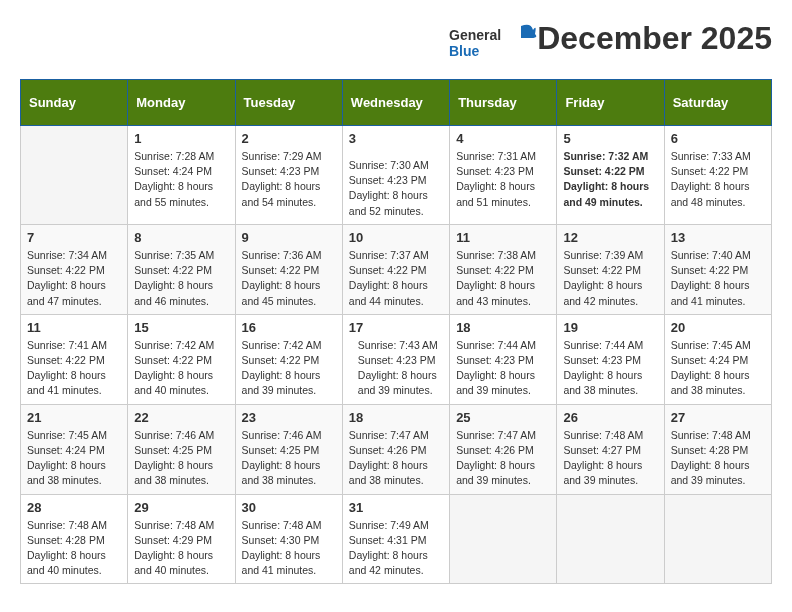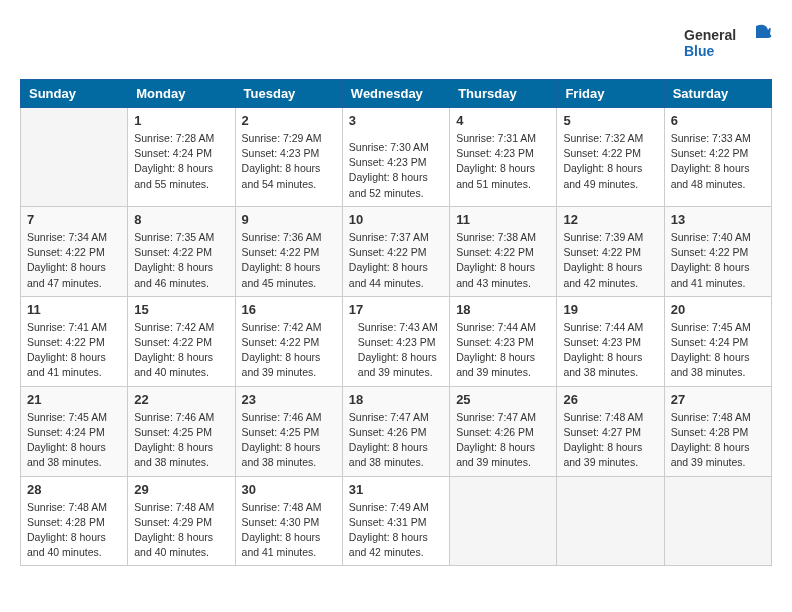--- a/index.html
+++ b/index.html
@@ -31,23 +31,23 @@
     .location {
       font-size: 16px;
       color: #333;
     }
     .calendar {
       width: 100%;
       border-collapse: collapse;
       border: 1px solid #ccc;
     }
     .calendar th {
-      background-color: #0369a1;
+      background-color: #4d7c0f;
       color: #fff;
-      padding: 6px 8px;
+      padding: 15px 8px;
       text-align: left;
       font-size: 13px;
       font-weight: bold;
       border: 1px solid #1a5fa0;
     }
     .calendar td {
       vertical-align: top;
       padding: 5px 6px;
       border: 1px solid #ccc;
       font-size: 11px;
@@ -85,20 +85,21 @@
     <div class="logo">
       <div>
         <svg width="90" height="45" viewBox="0 0 90 45">
           <text x="2" y="20" font-family="Arial" font-size="14" font-weight="bold" fill="#333">General</text>
           <path d="M74,6 Q84,2 86,10 Q90,4 88,14 Q92,18 84,18 L74,18 Z" fill="#1a6bb5"></path>
           <text x="2" y="36" font-family="Arial" font-size="14" font-weight="bold" fill="#1a6bb5">Blue</text>
         </svg>
       </div>
     </div>
     <div class="title-block">
+      <div class="month-year">December 2025</div>
     </div>
   </div>
 
   <table class="calendar">
     <thead>
       <tr>
 
       <th>Sunday</th>
           <th>Monday</th>
           <th>Tuesday</th>
@@ -134,21 +135,21 @@
           </td>
           <td>
             <span class="day-number">4</span>
             <div class="day-info" style="white-space: pre-line;">Sunrise: 7:31 AM
 Sunset: 4:23 PM
 Daylight: 8 hours
 and 51 minutes.</div>
           </td>
           <td>
             <span class="day-number">5</span>
-            <div class="day-info" style="white-space: pre-line;">Sunrise: 7:32 AM
+            <div class="day-info" style="white-space: pre-line; font-weight: bold;">Sunrise: 7:32 AM
 Sunset: 4:22 PM
 Daylight: 8 hours
 and 49 minutes.</div>
           </td>
           <td>
             <span class="day-number">6</span>
             <div class="day-info" style="white-space: pre-line;">Sunrise: 7:33 AM
 Sunset: 4:22 PM
 Daylight: 8 hours
 and 48 minutes.</div>

